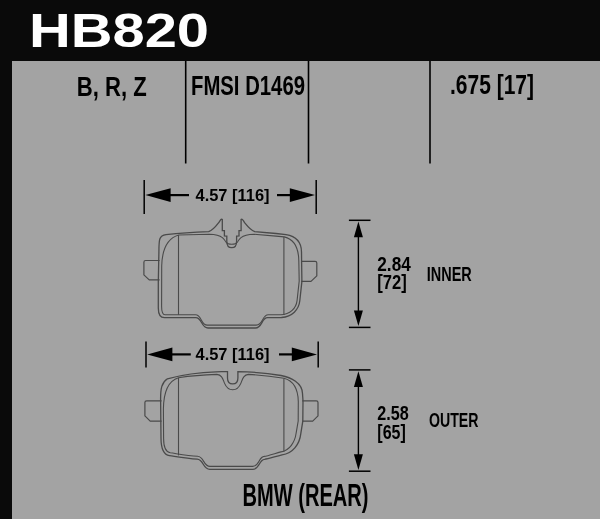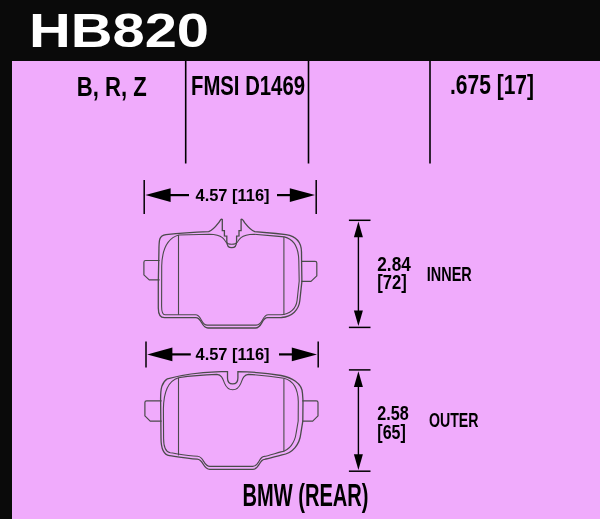--- a/index.html
+++ b/index.html
@@ -1,20 +1,20 @@
 <!DOCTYPE html>
 <html><head>
 <meta charset="utf-8">
 <style>
   html, body { margin: 0; padding: 0; background: #ffffff; }
   .stage {
     position: relative;
     width: 600px;
     height: 519px;
-    background: #f0abfc;
+    background: #a3a3a3;
     overflow: hidden;
     font-family: "Liberation Sans", sans-serif;
   }
   .header-bar {
     position: absolute;
     left: 0; top: 0;
     width: 600px; height: 61px;
     background: #0a0a0a;
   }
   .left-band {

